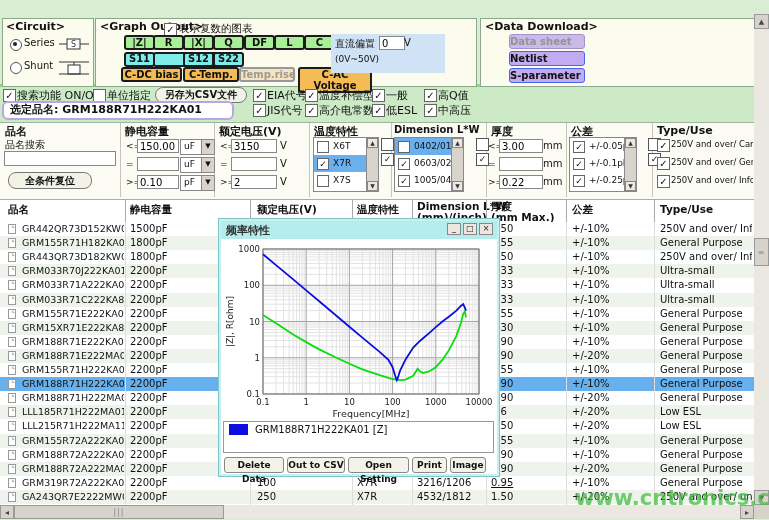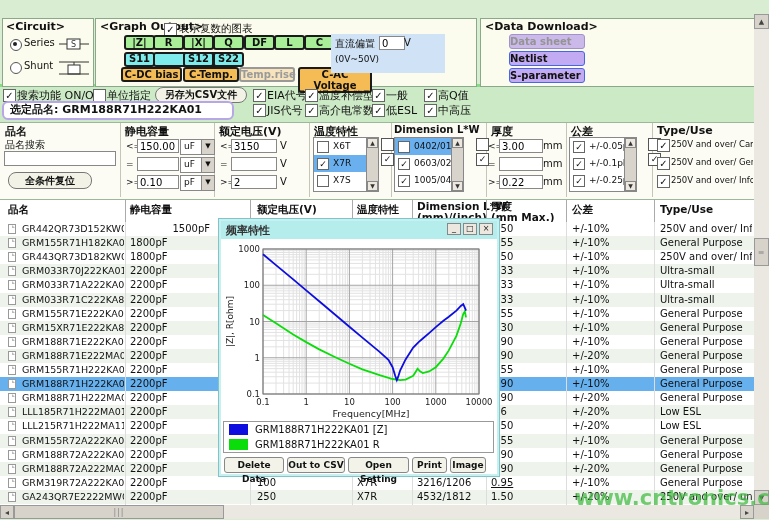--- a/index.html
+++ b/index.html
@@ -326,21 +326,21 @@
         <div class="th" style="left: 491px; top: 1px;">厚度
 (mm Max.)</div>
         <div class="th" style="left: 572px; top: 4px;">公差</div>
         <div class="th" style="left: 660px; top: 4px;">Type/Use</div>
       </div>
     </div>
   <div class="tbody" id="tbody">
       <div class="trow" style="top: 0px; background: rgb(255, 255, 255);">
         <span class="pic"></span>
         <span class="cell" style="left: 22px; width: 102px; font-size: 9.5px;">GR442QR73D152KW01</span>
-        <span class="cell" style="left: 130px; width: 80px; font-size: 10px; text-align: right;">1500pF</span>
+        <span class="cell" style="left: 130px; width: 80px; font-size: 10px;">1500pF</span>
         <span class="cell" style="left: 257px; width: 90px; font-size: 10px;"></span>
         <span class="cell" style="left: 357px; width: 52px; font-size: 10px;"></span>
         <span class="cell" style="left: 417px; width: 66px; font-size: 10px;"></span>
         <span class="cell" style="left: 491px; width: 74px; font-size: 10px;">0.50</span>
         <span class="cell" style="left: 572px; width: 80px; font-size: 10px;">+/-10%</span>
         <span class="cell" style="left: 660px; width: 92px; font-size: 10px;">250V and over/ Informat</span>
       </div>
       <div class="trow" style="top: 14px; background: rgb(238, 244, 236);">
         <span class="pic"></span>
         <span class="cell" style="left: 22px; width: 102px; font-size: 9.5px;">GRM155R71H182KA01</span>
@@ -692,24 +692,20 @@
           <text x="150" y="178" font-size="9.5" fill="#222" font-family="DejaVu Sans, sans-serif" text-anchor="middle">Frequency[MHz]</text>
           <text x="12" y="82.5" font-size="9" fill="#222" font-family="DejaVu Sans, sans-serif" text-anchor="middle" transform="rotate(-90 12 82.5)">|Z|, R[ohm]</text>
           <polyline points="42.0,76.1 55.0,84.2 72.2,95.4 85.2,103.1 98.2,110.4 115.4,118.8 128.4,124.8 141.4,130.3 158.6,136.2 171.6,140.0 179.2,141.2 184.6,140.6 192.2,136.7 196.6,129.7 199.0,132.4 201.8,134.0 208.1,132.4 214.8,128.2 222.4,119.6 227.8,111.4 235.4,96.9 239.8,84.2 242.2,75.1 243.8,72.4 245.0,78.4" fill="none" stroke="#0bdd0b" stroke-width="1.8"></polyline>
           <polyline points="42.0,15.2 55.0,26.1 72.2,40.4 85.2,51.4 98.2,62.3 115.4,76.7 128.4,87.7 141.4,98.6 158.6,112.9 167.4,120.8 171.6,128.2 174.2,136.7 175.8,141.2 177.2,137.7 179.2,131.3 184.6,120.4 192.2,108.6 197.6,103.1 201.8,99.5 208.1,94.1 214.8,88.1 222.4,81.7 227.8,77.8 235.4,71.6 239.8,66.9 242.2,65.2 243.8,68.7 245.0,71.6" fill="none" stroke="#0d0de0" stroke-width="1.8"></polyline>
         </svg>
       <div class="legendbox" id="legend">
           <div class="legrow" style="top: 0px;">
             <span class="legsw" style="background: rgb(13, 13, 224);"></span>
             <span class="legtx">GRM188R71H222KA01 [Z]</span>
           </div>
-          <div class="legrow" style="top: 15px;">
-            <span class="legsw" style="background: rgb(11, 221, 11);"></span>
-            <span class="legtx">GRM188R71H222KA01 R</span>
-          </div>
         </div>
       <div id="pbtns">
           <div class="pbtn" style="left: 3px; width: 60px;">Delete Data</div>
           <div class="pbtn" style="left: 66px; width: 58px;">Out to CSV</div>
           <div class="pbtn" style="left: 127px; width: 61px;">Open Setting</div>
           <div class="pbtn" style="left: 191px; width: 35px;">Print</div>
           <div class="pbtn" style="left: 229px; width: 36px;">Image</div>
         </div>
     </div>
   </div>

